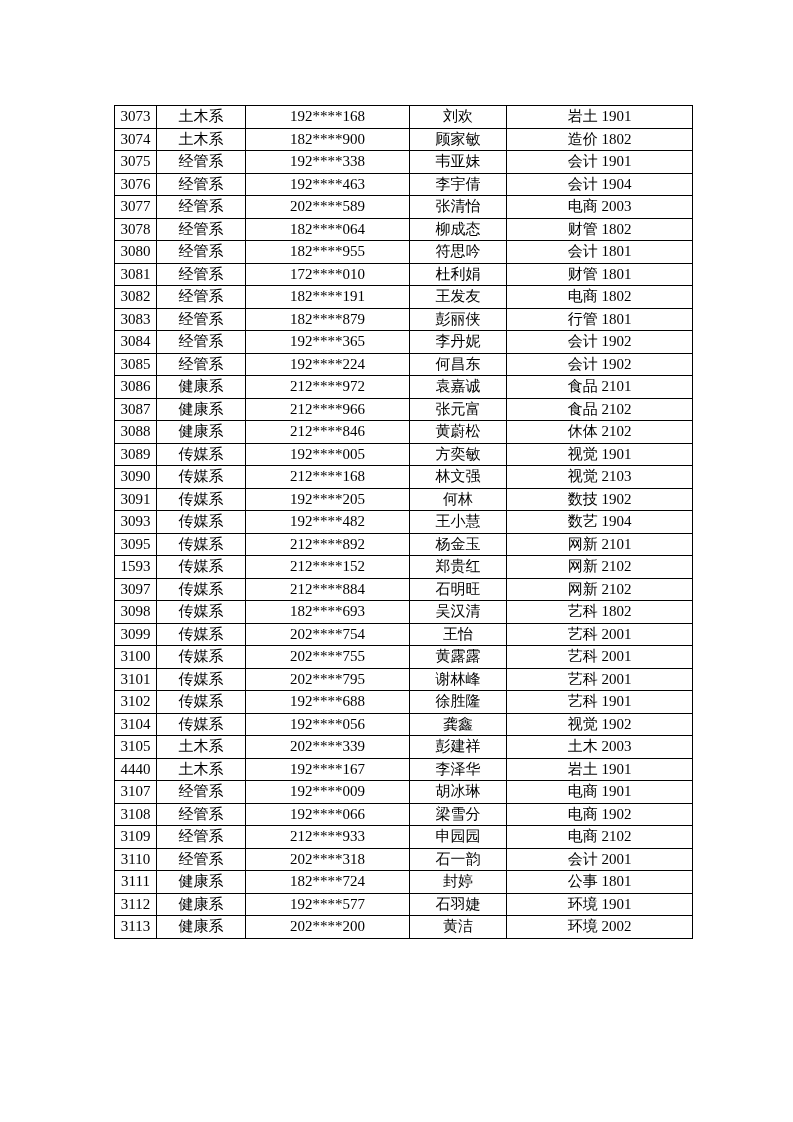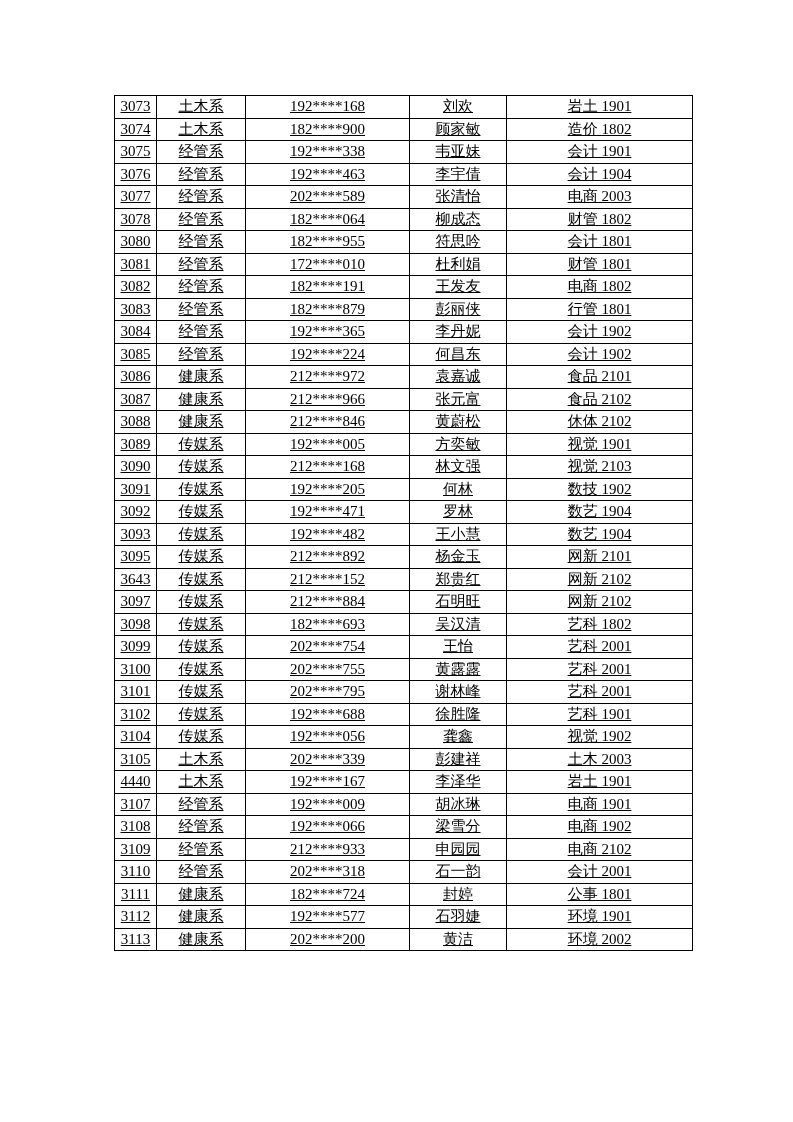--- a/index.html
+++ b/index.html
@@ -12,24 +12,23 @@
     width: 793px;
     height: 1122px;
     background: #ffffff;
     font-family: "Liberation Serif", "DejaVu Serif", serif;
     color: #000000;
     overflow: hidden;
   }
   table.roster {
     position: absolute;
     left: 114px;
-    top: 95px;
+    top: 105px;
     border-collapse: collapse;
     table-layout: fixed;
-    text-decoration: underline;
   }
   table.roster td {
     border: 1px solid #000000;
     height: 21.5px;
     padding: 0 2px;
     text-align: center;
     vertical-align: middle;
     font-size: 15px;
     line-height: 1;
     white-space: nowrap;
@@ -169,42 +168,35 @@
           <td>视觉 2103</td>
         </tr>
         <tr>
           <td>3091</td>
           <td>传媒系</td>
           <td>192****205</td>
           <td>何林</td>
           <td>数技 1902</td>
         </tr>
         <tr>
-          <td>3092</td>
-          <td>传媒系</td>
-          <td>192****471</td>
-          <td>罗林</td>
-          <td>数艺 1904</td>
-        </tr>
-        <tr>
           <td>3093</td>
           <td>传媒系</td>
           <td>192****482</td>
           <td>王小慧</td>
           <td>数艺 1904</td>
         </tr>
         <tr>
           <td>3095</td>
           <td>传媒系</td>
           <td>212****892</td>
           <td>杨金玉</td>
           <td>网新 2101</td>
         </tr>
         <tr>
-          <td>3643</td>
+          <td>1593</td>
           <td>传媒系</td>
           <td>212****152</td>
           <td>郑贵红</td>
           <td>网新 2102</td>
         </tr>
         <tr>
           <td>3097</td>
           <td>传媒系</td>
           <td>212****884</td>
           <td>石明旺</td>

